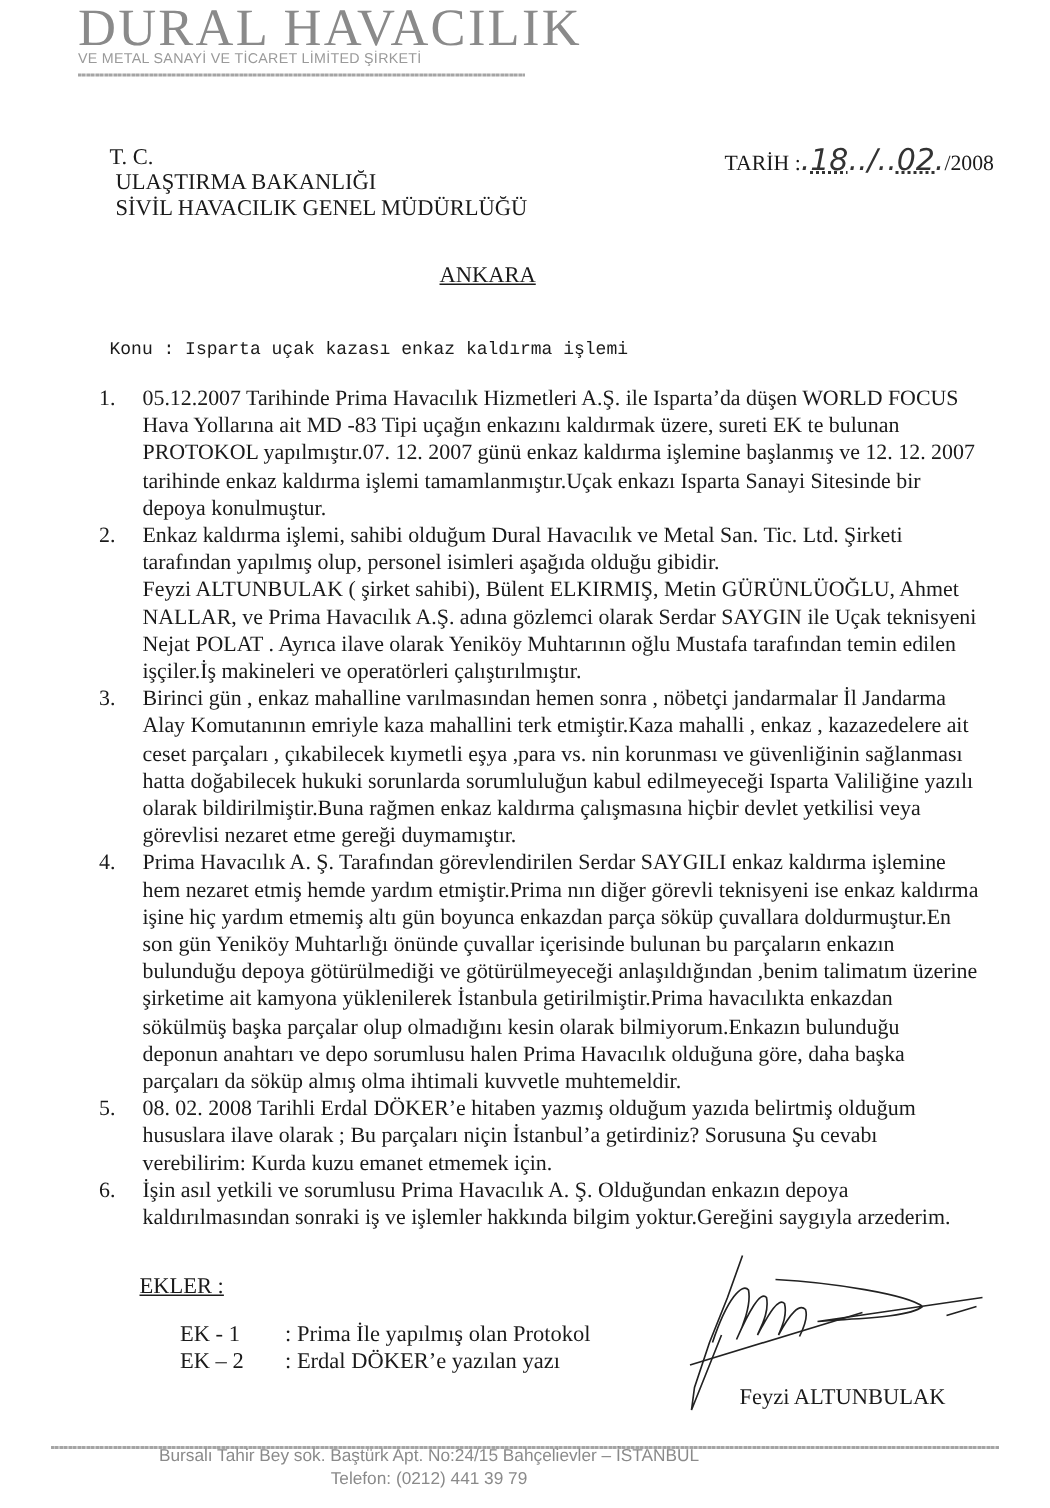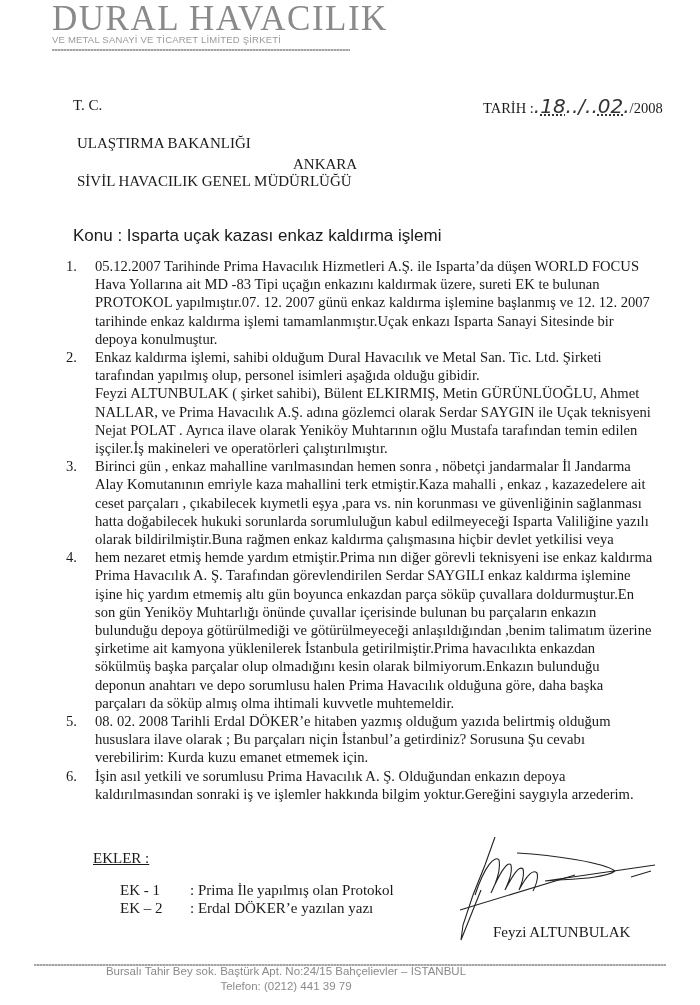--- a/index.html
+++ b/index.html
@@ -9,24 +9,24 @@
   .company-name { font-family: "Liberation Serif", serif; font-size: 35px; letter-spacing: 1.5px; color: #8a8a8a; line-height: 30px; }
   .company-sub { font-family: "Liberation Sans", sans-serif; font-size: 9.5px; color: #9a9a9a; letter-spacing: 0.2px; margin-top: 0px; }
   .head-rule { position: absolute; left: 52px; top: 49px; width: 298px; height: 2px; background: repeating-linear-gradient(90deg,#a5a5a5 0 2px,#c8c8c8 2px 3px); }
 
   .date-line { position: absolute; left: 483px; top: 94px; font-family: "Liberation Serif", serif; font-size: 14.5px; }
   .date-hand { font-family: "DejaVu Sans", sans-serif; font-style: italic; font-size: 20px; color: #333; }
   .date-hand .dig { text-decoration: underline dotted; }
 
   .addr { position: absolute; left: 73px; top: 97px; font-family: "Liberation Serif", serif; font-size: 15px; line-height: 17px; }
   .addr div { white-space: nowrap; }
-  .addr .ind { padding-left: 4px; margin-top: 21px; }
+  .addr .ind { padding-left: 4px; }
 
-  .city { position: absolute; left: 293px; top: 156px; font-family: "Liberation Serif", serif; font-size: 15px; }
-  .subject { position: absolute; left: 73px; top: 226px; font-family: Liberation Sans, sans-serif; font-size: 17px; }
+  .city { position: absolute; left: 293px; top: 176px; font-family: "Liberation Serif", serif; font-size: 15px; text-decoration: underline; }
+  .subject { position: absolute; left: 73px; top: 226px; font-family: Liberation Mono, monospace; font-size: 12px; }
 
   .body-list { position: absolute; left: 66px; top: 257px; width: 634px; margin: 0; padding: 0; list-style: none; font-family: "Liberation Serif", serif; font-size: 14.6px; line-height: 18.2px; }
   .body-list li { position: relative; padding-left: 29px; }
   .body-list .num { position: absolute; left: 0; top: 0; }
   .body-list .line { display: block; white-space: nowrap; }
 
   .ekler-title { position: absolute; left: 93px; top: 850px; font-family: "Liberation Serif", serif; font-size: 15px; text-decoration: underline; }
   .ek-row { position: absolute; left: 93px; font-family: "Liberation Serif", serif; font-size: 15px; white-space: nowrap; }
   .ek-row .code { display: inline-block; width: 70px; margin-left: 27px; }
 
@@ -77,25 +77,26 @@
       <span class="line">Nejat POLAT . Ayrıca ilave olarak Yeniköy Muhtarının oğlu Mustafa tarafından temin edilen</span>
       <span class="line">işçiler.İş makineleri ve operatörleri çalıştırılmıştır.</span>
     </li>
     <li>
       <span class="num">3.</span>
       <span class="line">Birinci gün , enkaz mahalline varılmasından hemen sonra , nöbetçi jandarmalar  İl Jandarma</span>
       <span class="line">Alay Komutanının emriyle kaza mahallini terk etmiştir.Kaza mahalli , enkaz , kazazedelere ait</span>
       <span class="line">ceset parçaları , çıkabilecek kıymetli eşya ,para vs. nin korunması ve güvenliğinin sağlanması</span>
       <span class="line">hatta doğabilecek hukuki sorunlarda sorumluluğun kabul edilmeyeceği Isparta Valiliğine yazılı</span>
       <span class="line">olarak bildirilmiştir.Buna rağmen enkaz kaldırma çalışmasına hiçbir devlet yetkilisi veya</span>
+      <span class="line">görevlisi nezaret etme gereği duymamıştır.</span>
     </li>
     <li>
       <span class="num">4.</span>
+      <span class="line">Prima Havacılık A. Ş. Tarafından görevlendirilen Serdar SAYGILI enkaz kaldırma işlemine</span>
       <span class="line">hem nezaret etmiş hemde yardım etmiştir.Prima nın diğer görevli teknisyeni ise enkaz kaldırma</span>
-      <span class="line">Prima Havacılık A. Ş. Tarafından görevlendirilen Serdar SAYGILI enkaz kaldırma işlemine</span>
       <span class="line">işine hiç yardım etmemiş altı gün boyunca enkazdan parça söküp çuvallara doldurmuştur.En</span>
       <span class="line">son gün Yeniköy Muhtarlığı önünde çuvallar içerisinde bulunan bu parçaların enkazın</span>
       <span class="line">bulunduğu depoya götürülmediği ve götürülmeyeceği anlaşıldığından ,benim talimatım üzerine</span>
       <span class="line">şirketime ait kamyona yüklenilerek İstanbula getirilmiştir.Prima havacılıkta enkazdan</span>
       <span class="line">sökülmüş başka parçalar olup olmadığını kesin olarak bilmiyorum.Enkazın bulunduğu</span>
       <span class="line">deponun anahtarı ve depo sorumlusu halen Prima Havacılık olduğuna göre, daha başka</span>
       <span class="line">parçaları da söküp almış olma ihtimali kuvvetle muhtemeldir.</span>
     </li>
     <li>
       <span class="num">5.</span>

